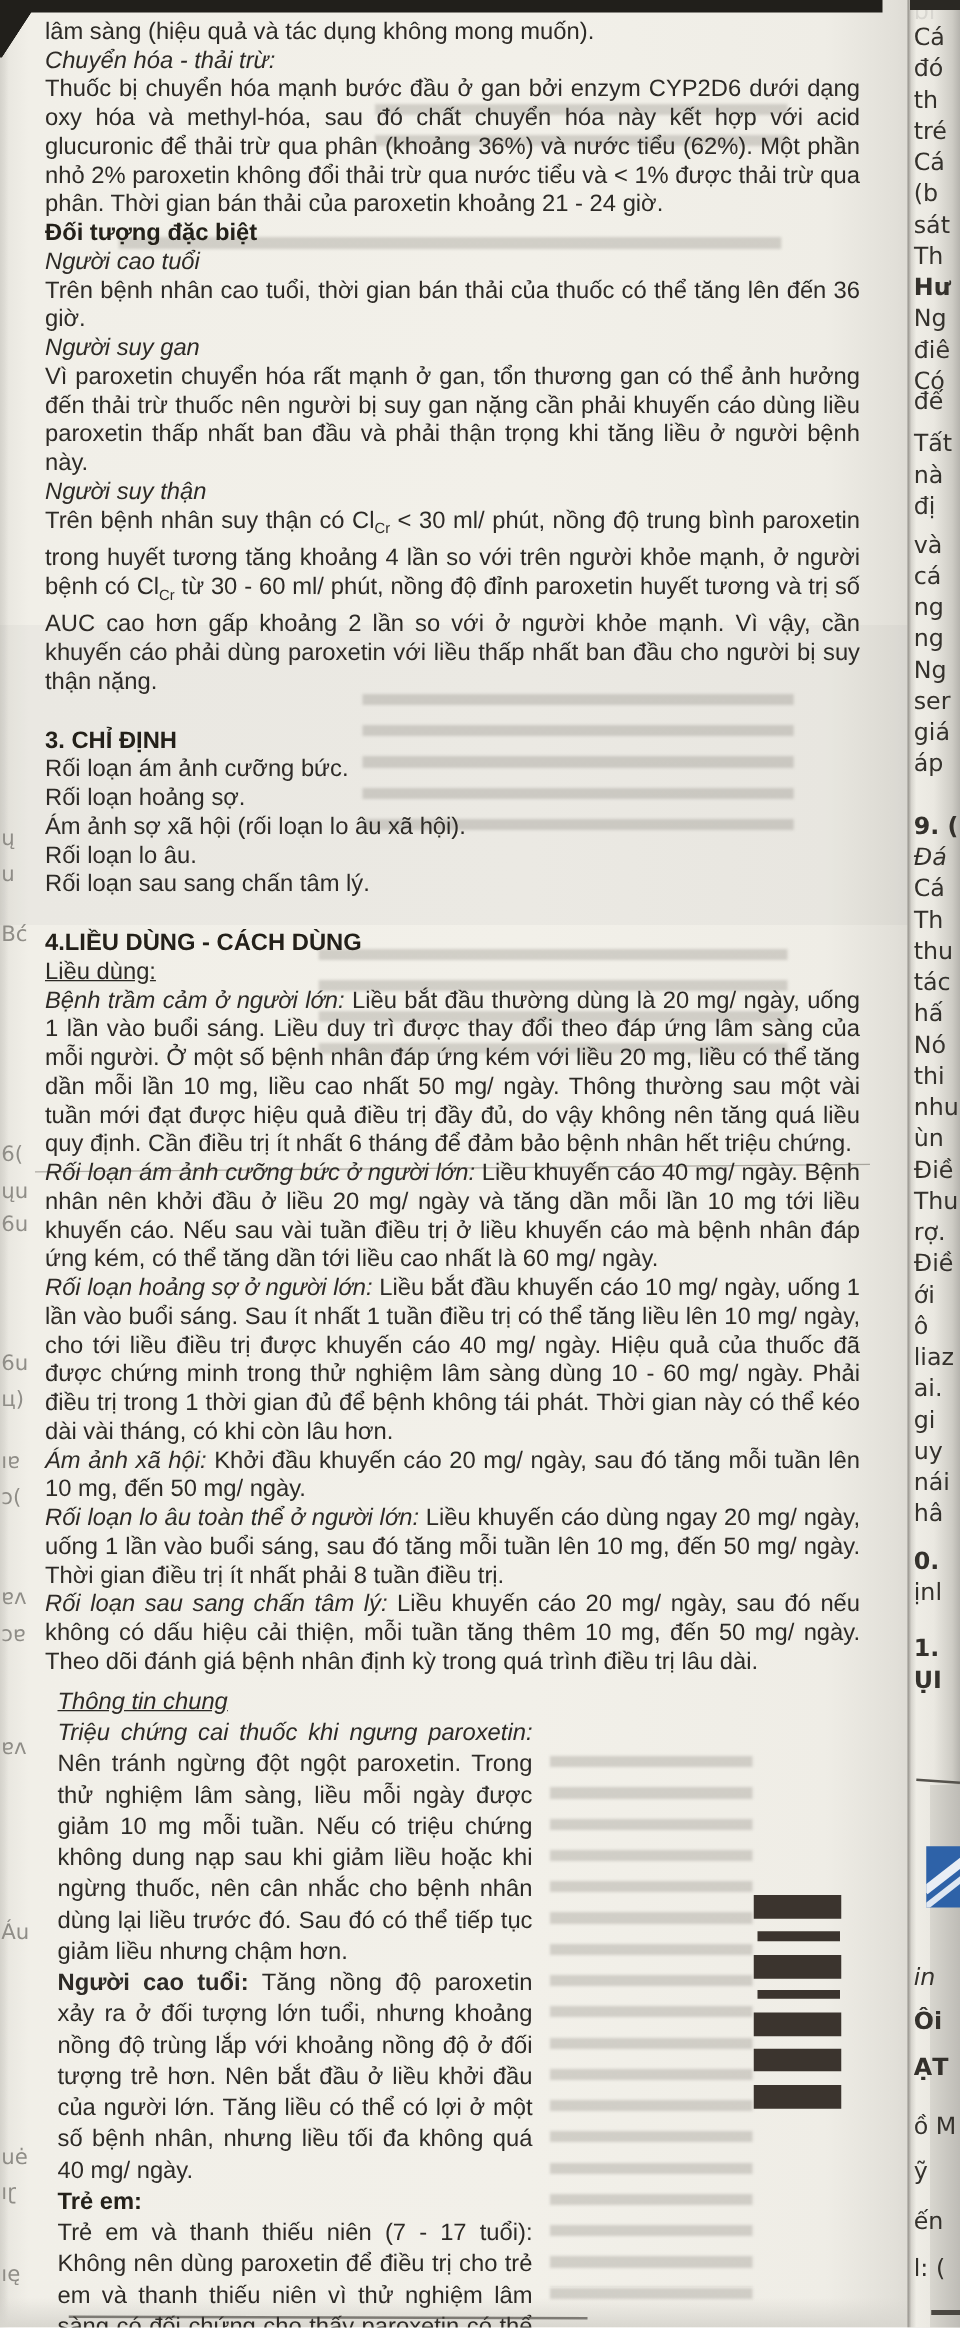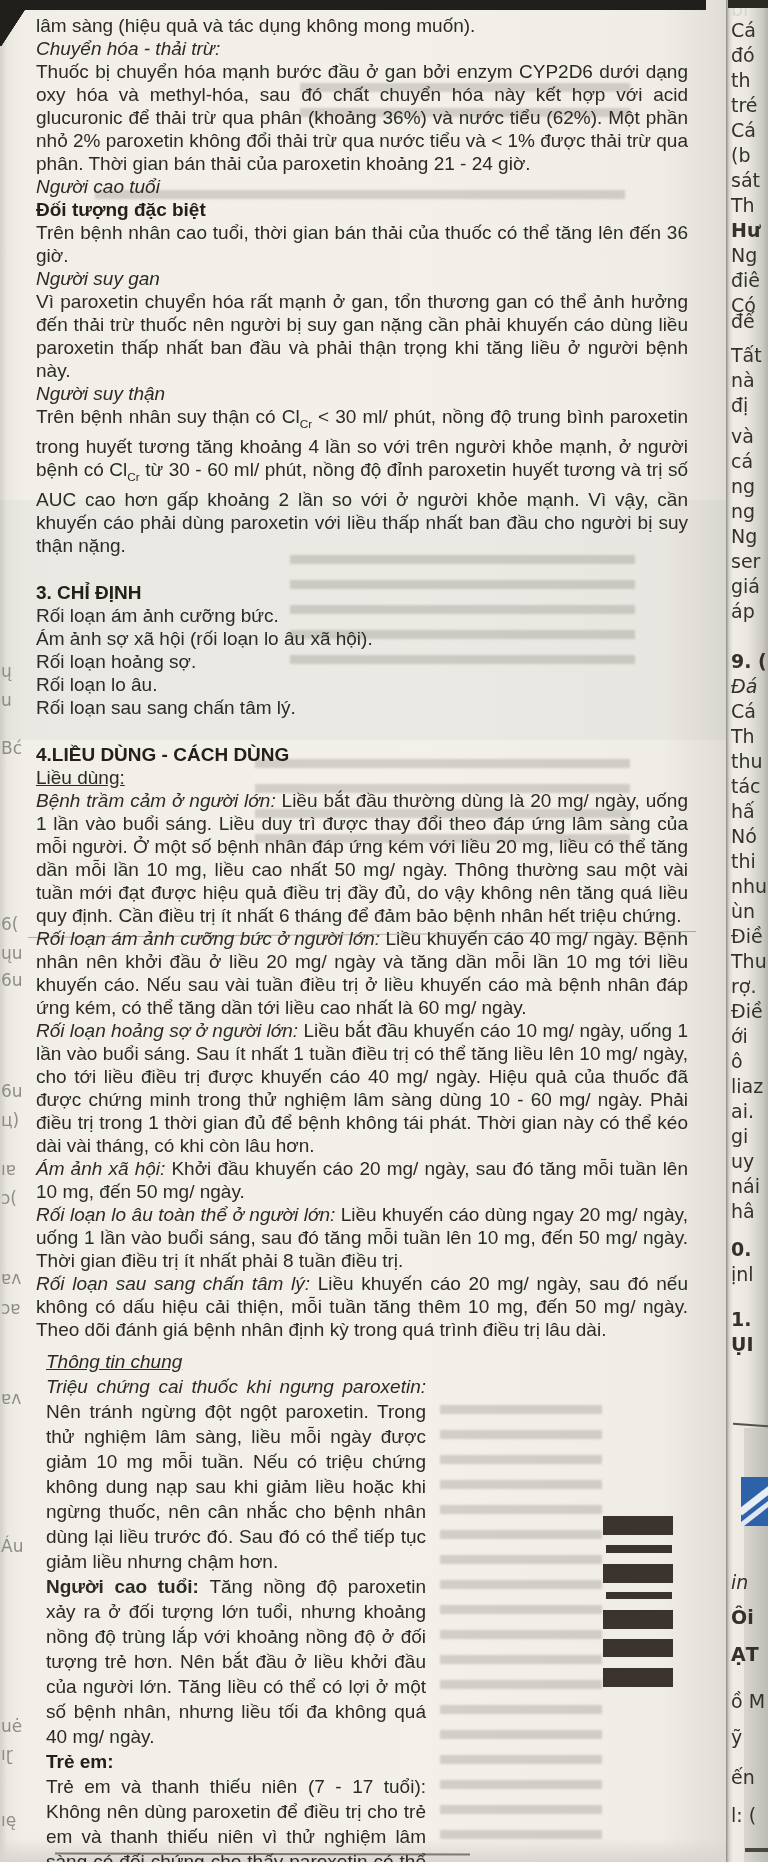--- a/index.html
+++ b/index.html
@@ -73,31 +73,31 @@
 <div class="ghost" style="left:255px;top:752px;width:375px;height:102px;"></div>
 <div class="ghost" style="left:440px;top:1398px;width:162px;height:445px;"></div>
 
 <div class="crease" style="left:28px;top:934px;width:668px;transform:rotate(-.5deg);"></div>
 
 <div class="content">
   <div id="wide">
       <p class="para"><span>lâm sàng (hiệu quả và tác dụng không mong muốn).</span></p>
       <p class="para h-it"><span class="it">Chuyển hóa - thải trừ:</span></p>
       <p class="para j"><span>Thuốc bị chuyển hóa mạnh bước đầu ở gan bởi enzym CYP2D6 dưới dạng oxy hóa và methyl-hóa, sau đó chất chuyển hóa này kết hợp với acid glucuronic để thải trừ qua phân (khoảng 36%) và nước tiểu (62%). Một phần nhỏ 2% paroxetin không đổi thải trừ qua nước tiểu và &lt; 1% được thải trừ qua phân. Thời gian bán thải của paroxetin khoảng 21 - 24 giờ.</span></p>
+      <p class="para h-b"><span class="b">Đối tượng đặc biệt</span></p>
       <p class="para h-it"><span class="it">Người cao tuổi</span></p>
-      <p class="para h-b"><span class="b">Đối tượng đặc biệt</span></p>
       <p class="para j"><span>Trên bệnh nhân cao tuổi, thời gian bán thải của thuốc có thể tăng lên đến 36 giờ.</span></p>
       <p class="para h-it"><span class="it">Người suy gan</span></p>
       <p class="para j"><span>Vì paroxetin chuyển hóa rất mạnh ở gan, tổn thương gan có thể ảnh hưởng đến thải trừ thuốc nên người bị suy gan nặng cần phải khuyến cáo dùng liều paroxetin thấp nhất ban đầu và phải thận trọng khi tăng liều ở người bệnh này.</span></p>
       <p class="para h-it"><span class="it">Người suy thận</span></p>
       <p class="para j"><span>Trên bệnh nhân suy thận có Cl</span><span class="sub">Cr</span><span> &lt; 30 ml/ phút, nồng độ trung bình paroxetin trong huyết tương tăng khoảng 4 lần so với trên người khỏe mạnh, ở người bệnh có Cl</span><span class="sub">Cr</span><span> từ 30 - 60 ml/ phút, nồng độ đỉnh paroxetin huyết tương và trị số AUC cao hơn gấp khoảng 2 lần so với ở người khỏe mạnh. Vì vậy, cần khuyến cáo phải dùng paroxetin với liều thấp nhất ban đầu cho người bị suy thận nặng.</span></p>
       <p class="para h-b gap-lg"><span class="b">3. CHỈ ĐỊNH</span></p>
       <p class="para"><span>Rối loạn ám ảnh cưỡng bức.</span></p>
+      <p class="para"><span>Rối loạn hoảng sợ.</span></p>
       <p class="para"><span>Ám ảnh sợ xã hội (rối loạn lo âu xã hội).</span></p>
-      <p class="para"><span>Rối loạn hoảng sợ.</span></p>
       <p class="para"><span>Rối loạn lo âu.</span></p>
       <p class="para"><span>Rối loạn sau sang chấn tâm lý.</span></p>
       <p class="para h-b gap-lg"><span class="b">4.LIỀU DÙNG - CÁCH DÙNG</span></p>
       <p class="para"><span class="u">Liều dùng:</span></p>
       <p class="para j"><span class="it">Bệnh trầm cảm ở người lớn: </span><span>Liều bắt đầu thường dùng là 20 mg/ ngày, uống 1 lần vào buổi sáng. Liều duy trì được thay đổi theo đáp ứng lâm sàng của mỗi người. Ở một số bệnh nhân đáp ứng kém với liều 20 mg, liều có thể tăng dần mỗi lần 10 mg, liều cao nhất 50 mg/ ngày. Thông thường sau một vài tuần mới đạt được hiệu quả điều trị đầy đủ, do vậy không nên tăng quá liều quy định. Cần điều trị ít nhất 6 tháng để đảm bảo bệnh nhân hết triệu chứng.</span></p>
       <p class="para j"><span class="it">Rối loạn ám ảnh cưỡng bức ở người lớn: </span><span>Liều khuyến cáo 40 mg/ ngày. Bệnh nhân nên khởi đầu ở liều 20 mg/ ngày và tăng dần mỗi lần 10 mg tới liều khuyến cáo. Nếu sau vài tuần điều trị ở liều khuyến cáo mà bệnh nhân đáp ứng kém, có thể tăng dần tới liều cao nhất là 60 mg/ ngày.</span></p>
       <p class="para j"><span class="it">Rối loạn hoảng sợ ở người lớn: </span><span>Liều bắt đầu khuyến cáo 10 mg/ ngày, uống 1 lần vào buổi sáng. Sau ít nhất 1 tuần điều trị có thể tăng liều lên 10 mg/ ngày, cho tới liều điều trị được khuyến cáo 40 mg/ ngày. Hiệu quả của thuốc đã được chứng minh trong thử nghiệm lâm sàng dùng 10 - 60 mg/ ngày. Phải điều trị trong 1 thời gian đủ để bệnh không tái phát. Thời gian này có thể kéo dài vài tháng, có khi còn lâu hơn.</span></p>
       <p class="para j"><span class="it">Ám ảnh xã hội: </span><span>Khởi đầu khuyến cáo 20 mg/ ngày, sau đó tăng mỗi tuần lên 10 mg, đến 50 mg/ ngày.</span></p>
       <p class="para j"><span class="it">Rối loạn lo âu toàn thể ở người lớn: </span><span>Liều khuyến cáo dùng ngay 20 mg/ ngày, uống 1 lần vào buổi sáng, sau đó tăng mỗi tuần lên 10 mg, đến 50 mg/ ngày. Thời gian điều trị ít nhất phải 8 tuần điều trị.</span></p>
       <p class="para j"><span class="it">Rối loạn sau sang chấn tâm lý: </span><span>Liều khuyến cáo 20 mg/ ngày, sau đó nếu không có dấu hiệu cải thiện, mỗi tuần tăng thêm 10 mg, đến 50 mg/ ngày. Theo dõi đánh giá bệnh nhân định kỳ trong quá trình điều trị lâu dài.</span></p>

